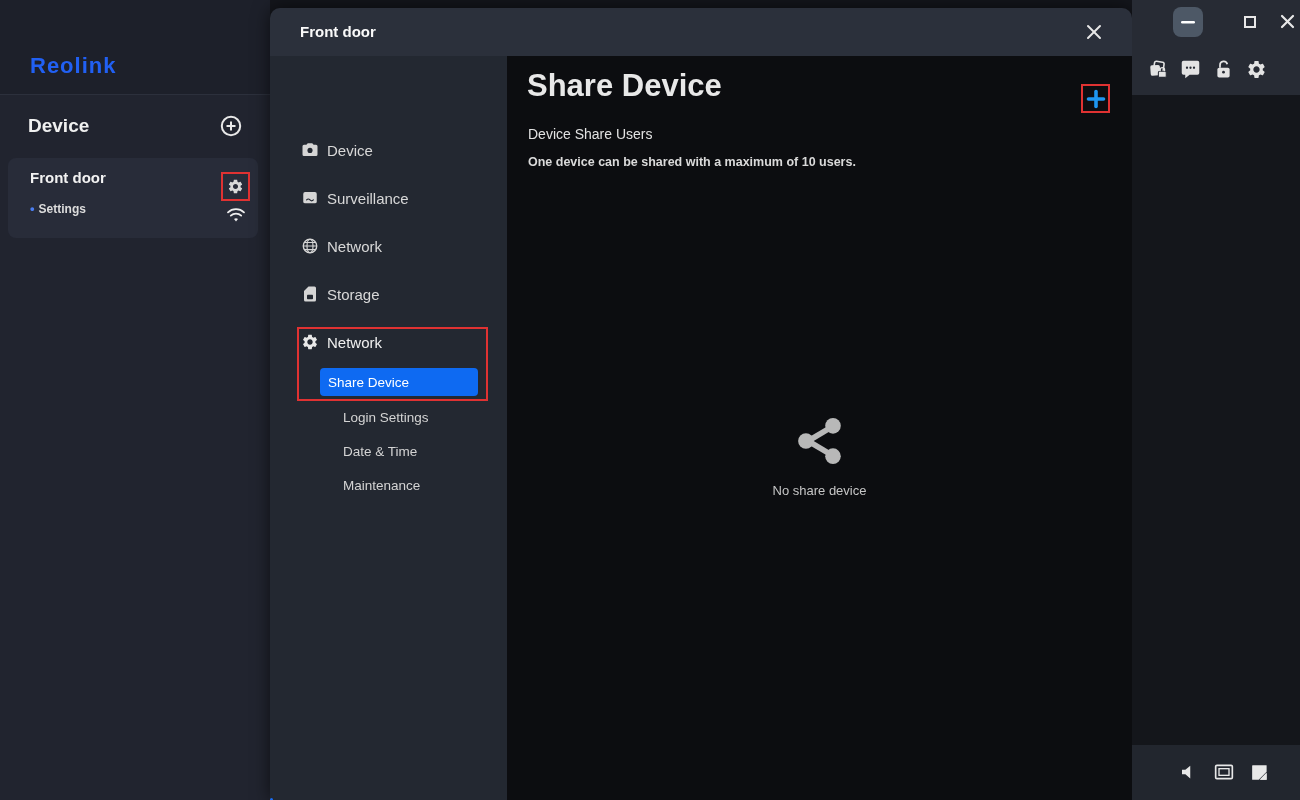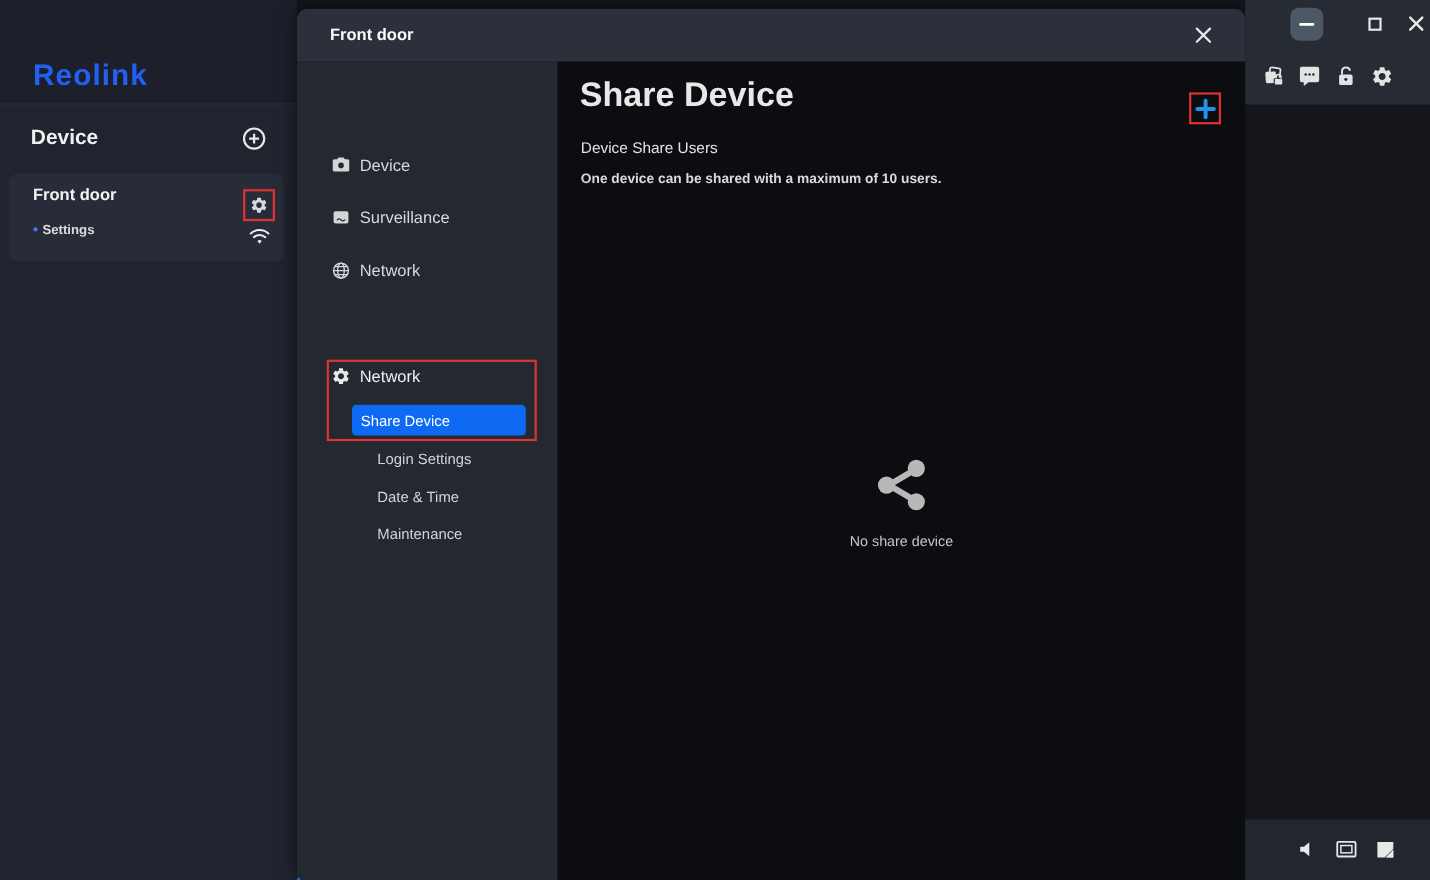--- a/index.html
+++ b/index.html
@@ -3,21 +3,21 @@
 <meta charset="utf-8">
 <style>
   * { margin:0; padding:0; box-sizing:border-box; }
   html,body { width:1300px; height:800px; overflow:hidden; background:#0b0c0e; }
   body { font-family:"Liberation Sans", sans-serif; color:#e0e0e0; position:relative; }
   .app { position:absolute; inset:0; width:1300px; height:800px; background:#14161c; }
 
   
   .sidebar { position:absolute; left:0; top:0; width:270px; height:800px; background:#21242f; }
   .logo-area { position:absolute; left:0; top:0; width:270px; height:95px; background:#1d202a; border-bottom:1px solid #2c303c; }
-  .brand { position:absolute; left:30px; top:53px; font-size:27px; font-weight:bold; color:#2160f3; letter-spacing:1px; }
+  .brand { position:absolute; left:30px; top:53px; font-size:22px; font-weight:bold; color:#2160f3; letter-spacing:1px; }
   .device-header { position:absolute; left:0; top:108px; width:270px; height:40px; }
   .device-header .title { position:absolute; left:28px; top:7px; font-size:19px; font-weight:bold; color:#f0f0f0; }
   .add-device { position:absolute; right:28px; top:7px; width:22px; height:22px; cursor:pointer; }
   .device-card { position:absolute; left:8px; top:158px; width:250px; height:80px; background:#282c39; border-radius:8px; }
   .device-name { position:absolute; left:22px; top:11px; font-size:15px; font-weight:bold; color:#f2f2f2; }
   .device-status { position:absolute; left:22px; top:43px; font-size:12px; font-weight:bold; color:#dcdcdc; }
   .device-status .dot { color:#4a7df0; margin-right:4px; font-size:13px; }
   .card-gear-box { position:absolute; left:213px; top:14px; width:29px; height:29px; border:2px solid #e03232; display:flex; align-items:center; justify-content:center; cursor:pointer; }
   .card-wifi { position:absolute; left:216px; top:46px; width:24px; height:20px; }
 
@@ -140,20 +140,29 @@
               <circle cx="12" cy="12" r="9" fill="none" stroke="#d5d5d5" stroke-width="1.8"></circle>
               <ellipse cx="12" cy="12" rx="4" ry="9" fill="none" stroke="#d5d5d5" stroke-width="1.6"></ellipse>
               <line x1="3" y1="12" x2="21" y2="12" stroke="#d5d5d5" stroke-width="1.6"></line>
               <line x1="4.4" y1="7.2" x2="19.6" y2="7.2" stroke="#d5d5d5" stroke-width="1.4"></line>
               <line x1="4.4" y1="16.8" x2="19.6" y2="16.8" stroke="#d5d5d5" stroke-width="1.4"></line>
             </svg>
           </span>
           <span class="nlabel">Network</span>
         </div>
 
+        <div class="nav-item" style="top:214px;">
+          <span class="nicon">
+            <svg width="18" height="18" viewBox="0 0 24 24">
+              <path fill="#d5d5d5" d="M18 2 H10 L4 8 v12 a2 2 0 0 0 2 2 h12 a2 2 0 0 0 2 -2 V4 a2 2 0 0 0 -2 -2 z"></path>
+              <rect x="8" y="13" width="8" height="6" rx="1" fill="#232831"></rect>
+            </svg>
+          </span>
+          <span class="nlabel">Storage</span>
+        </div>
 
         <div class="nav-item" style="top:262px;">
           <span class="nicon">
             <svg width="18" height="18" viewBox="0 0 24 24">
               <path fill="#e8e8e8" d="M19.14 12.94c.04-.3.06-.61.06-.94 0-.32-.02-.64-.07-.94l2.03-1.58c.18-.14.23-.41.12-.61l-1.92-3.32c-.12-.22-.37-.29-.59-.22l-2.39.96c-.5-.38-1.03-.7-1.62-.94l-.36-2.54c-.04-.24-.24-.41-.48-.41h-3.84c-.24 0-.43.17-.47.41l-.36 2.54c-.59.24-1.13.57-1.62.94l-2.39-.96c-.22-.08-.47 0-.59.22L2.74 8.87c-.12.21-.08.47.12.61l2.03 1.58c-.05.3-.09.63-.09.94s.02.64.07.94l-2.03 1.58c-.18.14-.23.41-.12.61l1.92 3.32c.12.22.37.29.59.22l2.39-.96c.5.38 1.03.7 1.62.94l.36 2.54c.05.24.24.41.48.41h3.84c.24 0 .44-.17.47-.41l.36-2.54c.59-.24 1.13-.56 1.62-.94l2.39.96c.22.08.47 0 .59-.22l1.92-3.32c.12-.22.07-.47-.12-.61l-2.01-1.58zM12 15.6c-1.98 0-3.6-1.62-3.6-3.6s1.62-3.6 3.6-3.6 3.6 1.62 3.6 3.6-1.62 3.6-3.6 3.6z"></path>
             </svg>
           </span>
           <span class="nlabel" style="color:#f0f0f0;">Network</span>
         </div>
 

